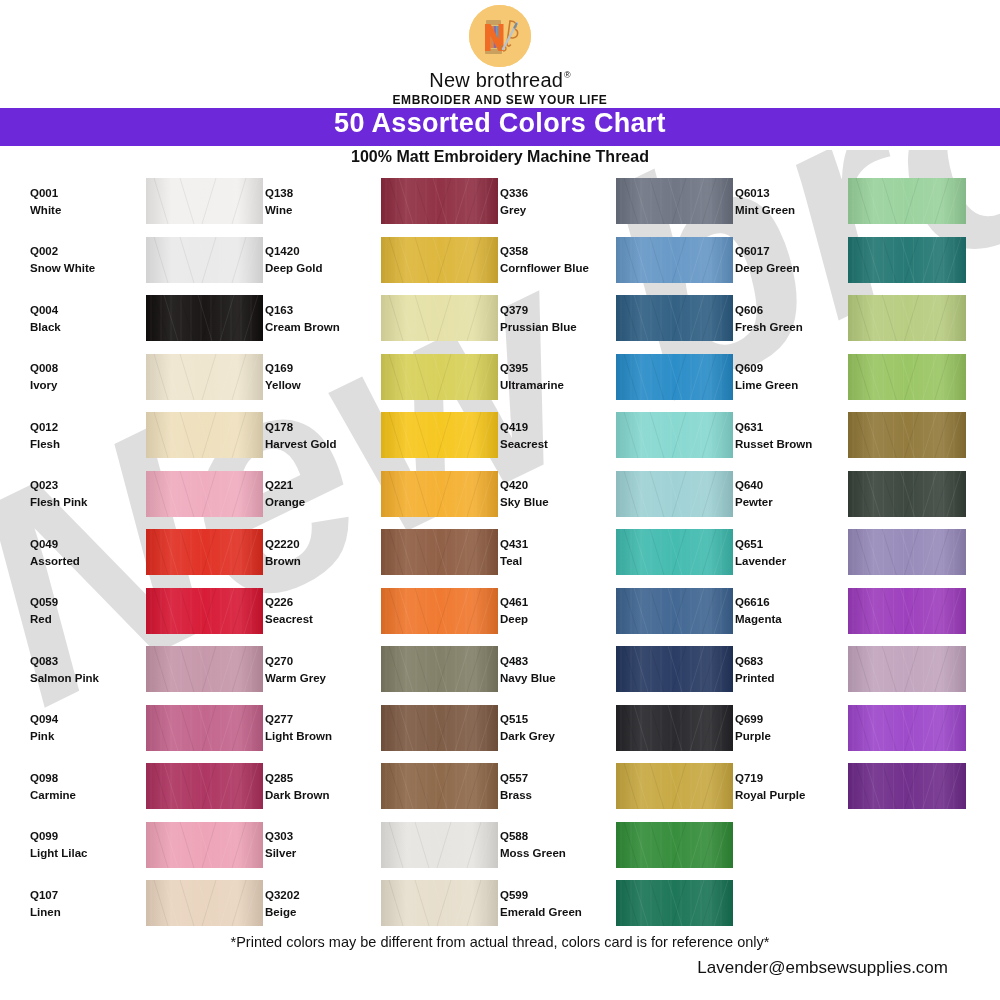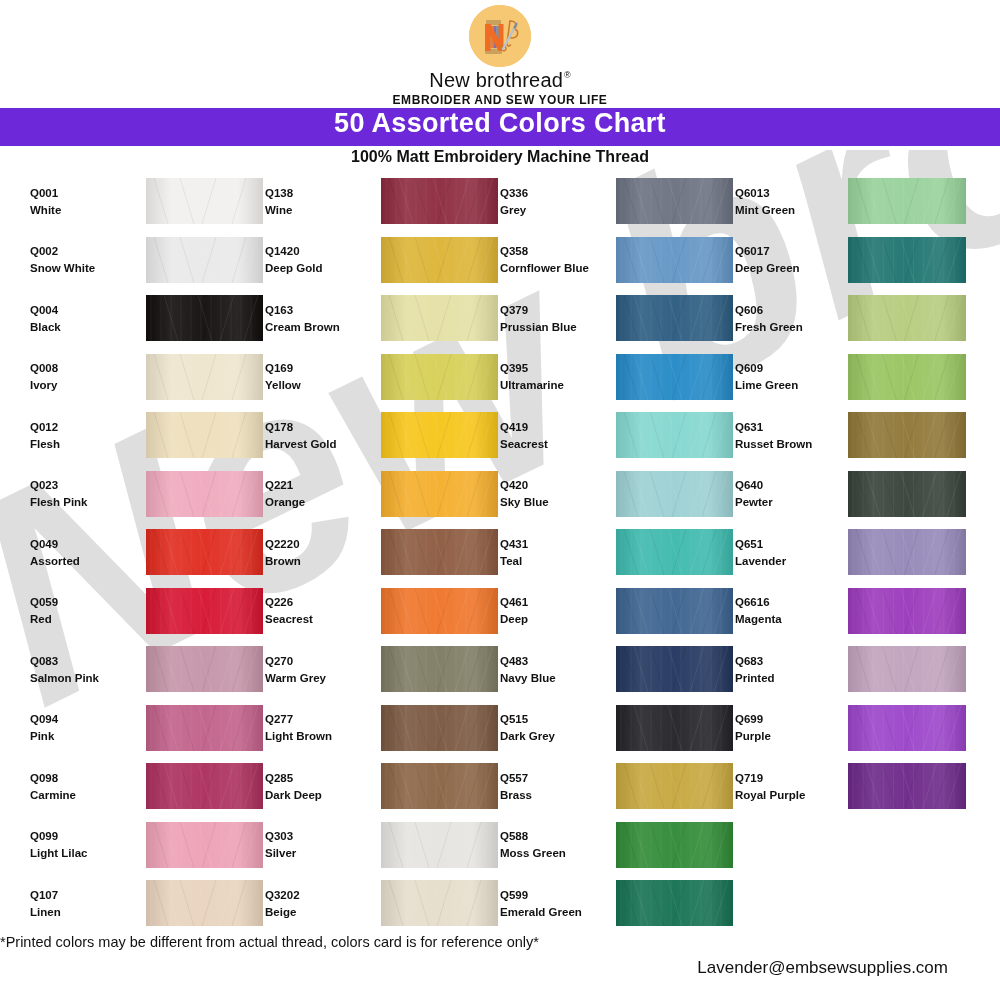--- a/index.html
+++ b/index.html
@@ -107,21 +107,21 @@
     width: 117px; height: 46px;
   }
   .col3 .swatch { left: 113px; width: 118px; }
 
   
   .swatch .tex { position:absolute; left:0; top:0; width:100%; height:100%; }
 
   
   .footer-note {
     position: absolute; left: 0; top: 934px; width: 1000px;
-    font-size: 14.5px; color: #111;
+    text-align: center; font-size: 14.5px; color: #111;
     z-index: 10;
     font-family: "Liberation Sans", sans-serif;
   }
   .footer-mail {
     position: absolute; right: 52px; top: 958px;
     font-size: 17px; color: #111;
     z-index: 10;
     font-family: "Liberation Sans", sans-serif;
   }
 </style>
@@ -1201,21 +1201,21 @@
                 <line x1="85" y1="0" x2="85" y2="46"></line>
                 <line x1="95" y1="0" x2="95" y2="46"></line>
                 <line x1="105" y1="0" x2="105" y2="46"></line>
               </g>
             </svg>
           </div>
         </div>
         <div class="cell">
           <div class="cell-labels">
             <div class="code">Q285</div>
-            <div class="cname">Dark Deep</div>
+            <div class="cname">Dark Brown</div>
           </div>
           <div class="swatch" style="background: rgb(138, 100, 68);">
             <svg class="tex" viewBox="0 0 117 46" preserveAspectRatio="none">
               <defs>
                 <linearGradient id="g1_10" x1="0" y1="0" x2="1" y2="0">
                   <stop offset="0%" stop-color="#000" stop-opacity=".10"></stop>
                   <stop offset="22%" stop-color="#fff" stop-opacity=".10"></stop>
                   <stop offset="50%" stop-color="#fff" stop-opacity=".04"></stop>
                   <stop offset="78%" stop-color="#fff" stop-opacity=".11"></stop>
                   <stop offset="100%" stop-color="#000" stop-opacity=".12"></stop>

